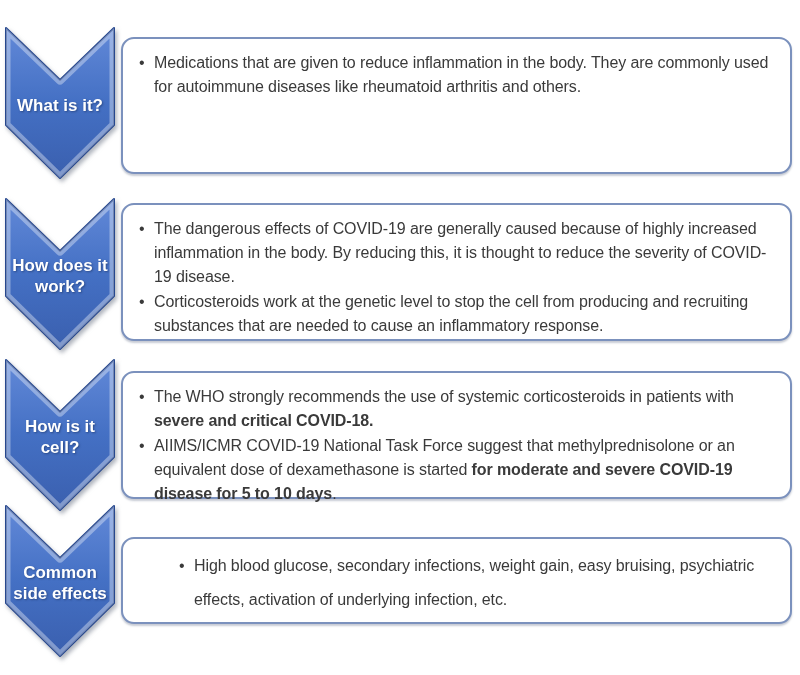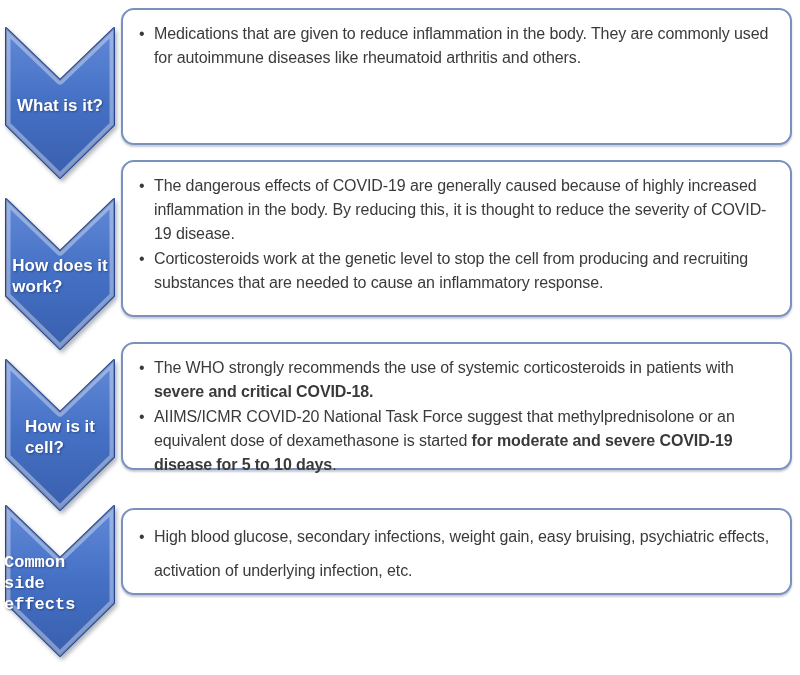--- a/index.html
+++ b/index.html
@@ -9,46 +9,47 @@
     font-family:"Liberation Sans", sans-serif;
     overflow:hidden;
   }
   .page{position:relative;width:800px;height:675px;background:#ffffff;}
 
   
   .chev{position:absolute;left:4px;width:112px;height:156px;}
   .chev1{top:26px;}
   .chev2{top:197px;}
   .chev3{top:358px;}
-  .chev4{top:504px;font-family:Liberation Mono, monospace;}
+  .chev4{top:504px;}
   .chev-svg{position:absolute;top:0;left:0;
     filter:drop-shadow(2px 3px 2px rgba(110,118,134,.55));}
   .chev-body{fill:url(#chevGrad);stroke:var(--chev-border);stroke-width:2;stroke-linejoin:round;}
   .chev-bevel{fill:none;stroke:rgba(255,255,255,.36);stroke-width:9;stroke-linejoin:round;}
   .chev-label{
     position:absolute;top:50px;left:0;right:0;height:58px;
     display:flex;align-items:center;justify-content:center;
-    text-align:left;color:var(--label-color);
+    text-align:center;color:var(--label-color);
     font-weight:bold;font-size:17px;line-height:21px;
     white-space:pre-line;
     text-shadow:1px 1px 2px rgba(25,45,90,.55);
   }
 
   
   .box{
     position:absolute;left:121px;width:671px;box-sizing:border-box;
     background:#ffffff;
     border:2px solid var(--box-border);
     border-radius:13px;
     box-shadow:0 2px 2px rgba(130,140,160,.45);
+    margin-top:29px;
   }
   .box1{top:8px;height:137px;}
-  .box2{top:160px;height:157px;}
+  .box2{top:174px;height:138px;}
   .box3{top:342px;height:128px;}
-  .box4{top:508px;height:87px;}
+  .box4{top:508px;height:87px;padding-left:40px;}
 
   .bullets{
     margin:0;padding:12px 16px 0 14px;list-style:none;
     font-size:16px;line-height:24px;color:var(--text-color);
     letter-spacing:-0.1px;
   }
   .bullets li{position:relative;padding-left:17px;margin:0 0 1px 0;}
   .bullets li::before{content:"\2022";position:absolute;left:2px;top:0;}
   .box4 .bullets{line-height:34px;padding-top:10px;}
   b{font-weight:bold;}
@@ -106,21 +107,21 @@
       <path class="chev-body" d="M2 2 L56 54 L110 2 L110 99 L56 152 L2 99 Z"></path>
       <path class="chev-bevel" d="M2 2 L56 54 L110 2 L110 99 L56 152 L2 99 Z" clip-path="url(#chevClip)"></path>
     </svg>
     <div class="chev-label">How is it
 cell?</div>
   </div>
 
   <div class="box box3">
     <ul class="bullets">
       <li><span><span>The WHO strongly recommends the use of systemic corticosteroids in patients with </span><b>severe and critical COVID-18.</b></span></li>
-      <li><span><span>AIIMS/ICMR COVID-20 National Task Force suggest that methylprednisolone or an equivalent dose of dexamethasone is started </span><b>for moderate and severe COVID-19 disease for 5 to 10 days</b><span>.</span></span></li>
+      <li><span><span>AIIMS/ICMR COVID-19 National Task Force suggest that methylprednisolone or an equivalent dose of dexamethasone is started </span><b>for moderate and severe COVID-19 disease for 5 to 10 days</b><span>.</span></span></li>
     </ul>
   </div>
 
   <div class="chev chev4">
     <svg class="chev-svg" width="112" height="156" viewBox="0 0 112 156">
       <path class="chev-body" d="M2 2 L56 54 L110 2 L110 99 L56 152 L2 99 Z"></path>
       <path class="chev-bevel" d="M2 2 L56 54 L110 2 L110 99 L56 152 L2 99 Z" clip-path="url(#chevClip)"></path>
     </svg>
     <div class="chev-label">Common
 side effects</div>

